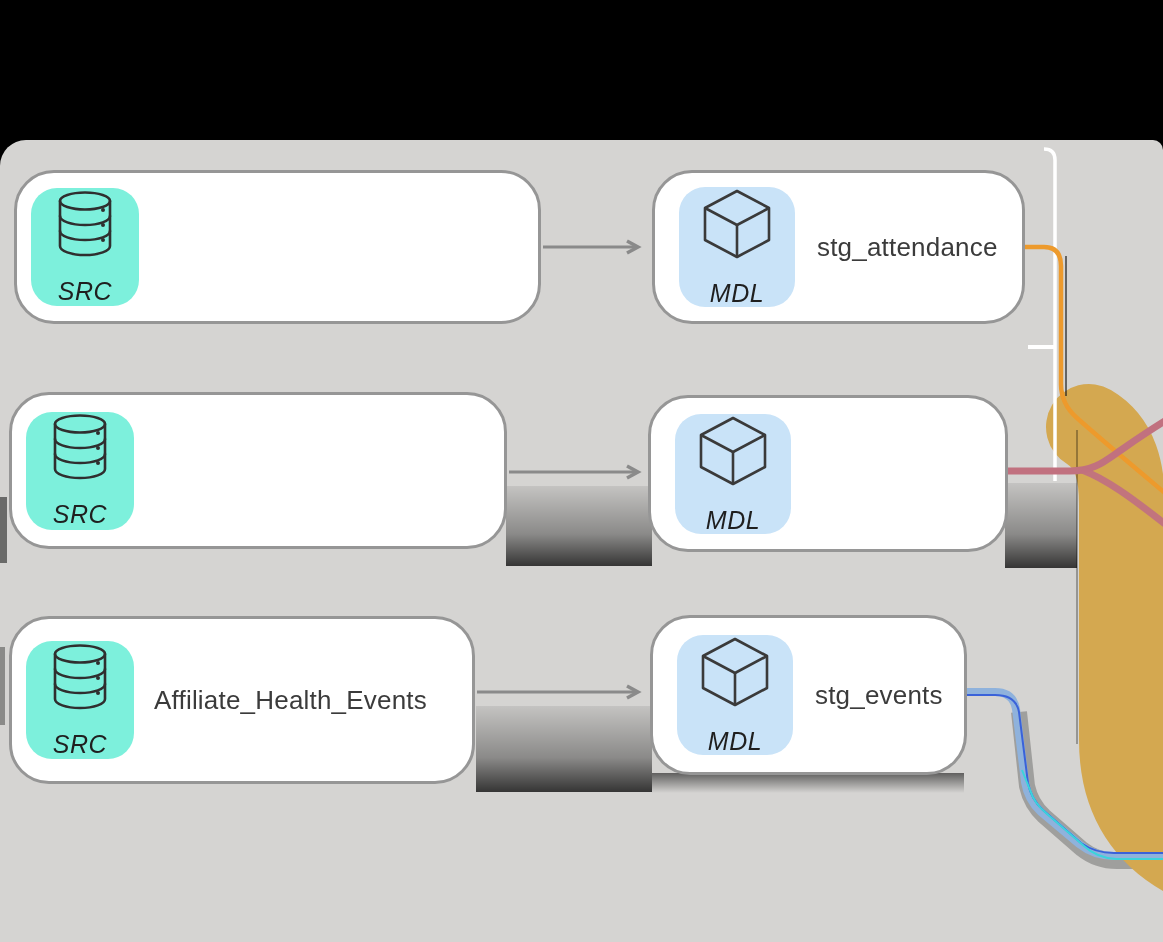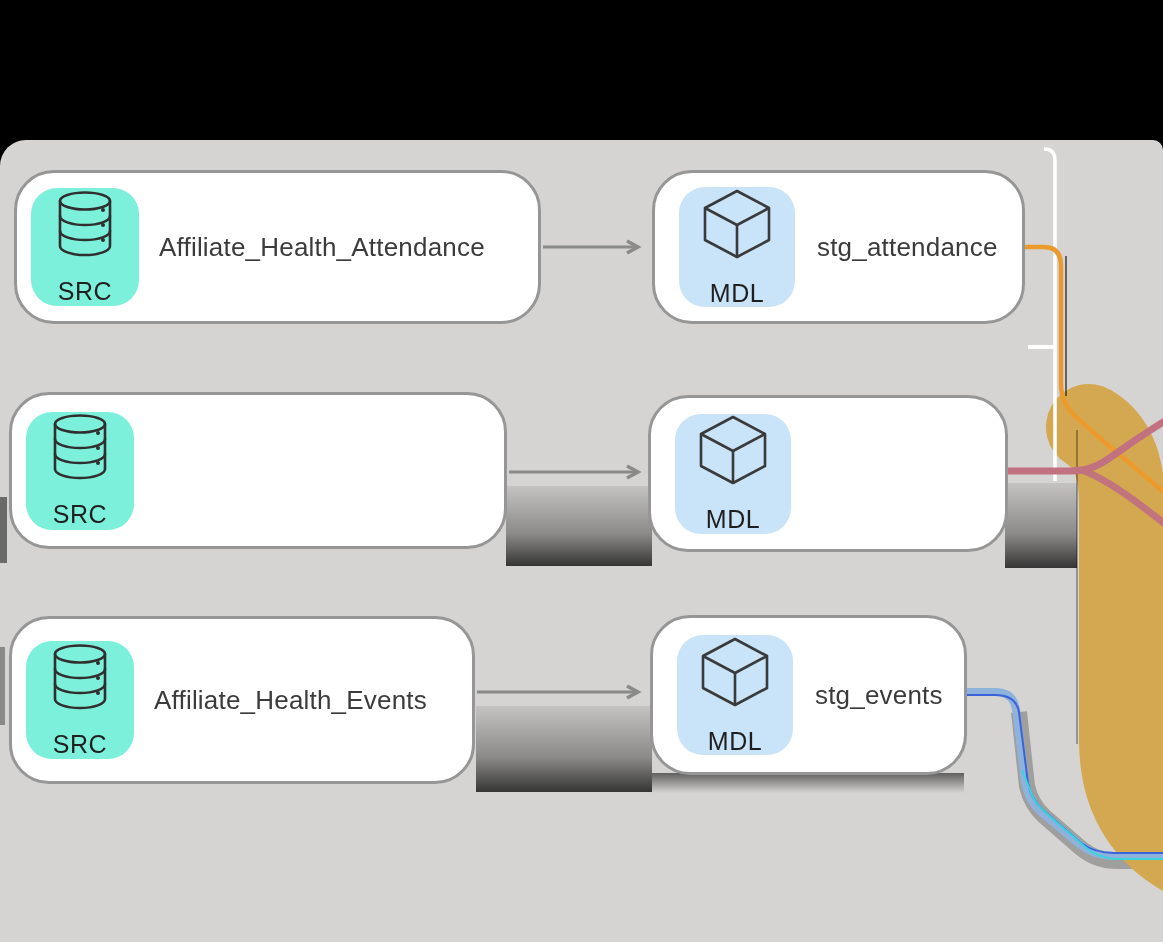--- a/index.html
+++ b/index.html
@@ -8,22 +8,22 @@
   .canvas{position:absolute;left:0;top:140px;width:1163px;height:802px;
     background:#D5D4D2;border-radius:26px 10px 0 0;}
   .edge-layer{position:absolute;left:0;top:0;width:1163px;height:942px;pointer-events:none;}
   .node{position:absolute;display:flex;align-items:center;background:#fff;
     border:3px solid #969696;border-radius:40px;box-sizing:border-box;}
   .node.src{padding-left:14px;gap:20px;}
   .node.mdl{padding-left:24px;gap:22px;}
   .badge{display:flex;flex-direction:column;align-items:center;justify-content:center;
     border-radius:26px;flex:0 0 auto;}
   .badge.src-badge{width:108px;height:118px;}
-  .badge.mdl-badge{width:116px;height:120px;}
-  .badge-label{font-size:25px;color:#1f1f1f;margin-top:18px;letter-spacing:.5px;}
+  .badge.mdl-badge{width:116px;height:120px;justify-content:space-between;}
+  .badge-label{font-size:25px;color:#1f1f1f;margin-top:18px;letter-spacing:.5px;font-style:italic;}
   .node-label{font-size:26px;color:#3B3B3B;letter-spacing:.2px;white-space:nowrap;}
   .badge svg{display:block;}
   
   .n-r1-src{left:14px;top:170px;width:527px;height:154px;}
   .n-r1-mdl{left:652px;top:170px;width:373px;height:154px;}
   .n-r2-src{left:9px; top:392px;width:498px;height:157px;}
   .n-r2-mdl{left:648px;top:395px;width:360px;height:157px;}
   .n-r3-src{left:9px; top:616px;width:466px;height:168px;}
   .n-r3-mdl{left:650px;top:615px;width:317px;height:160px;}
 </style>
@@ -91,21 +91,20 @@
           </g>
           <g fill="#2F2F2F">
             <circle cx="51" cy="21" r="2"></circle>
               <circle cx="51" cy="36" r="2"></circle>
               <circle cx="51" cy="51" r="2"></circle>
           </g>
         </svg>
       </span>
       <span class="badge-label">SRC</span>
     </div>
-    <span class="node-label">Affiliate_Health_Attendance</span>
   </div>
 
   <div class="node mdl n-r1-mdl">
     <div class="badge mdl-badge" style="background-color: rgb(201, 227, 248);">
       <span>
         <svg width="78" height="74" viewBox="0 0 78 74">
           <g fill="none" stroke="#3A3A3A" stroke-width="2.6" stroke-linejoin="round">
             <path d="M39,4 L71,21 L71,53 L39,70 L7,53 L7,21 Z"></path>
             <path d="M7,21 L39,38 L71,21"></path>
             <path d="M39,38 L39,70"></path>

